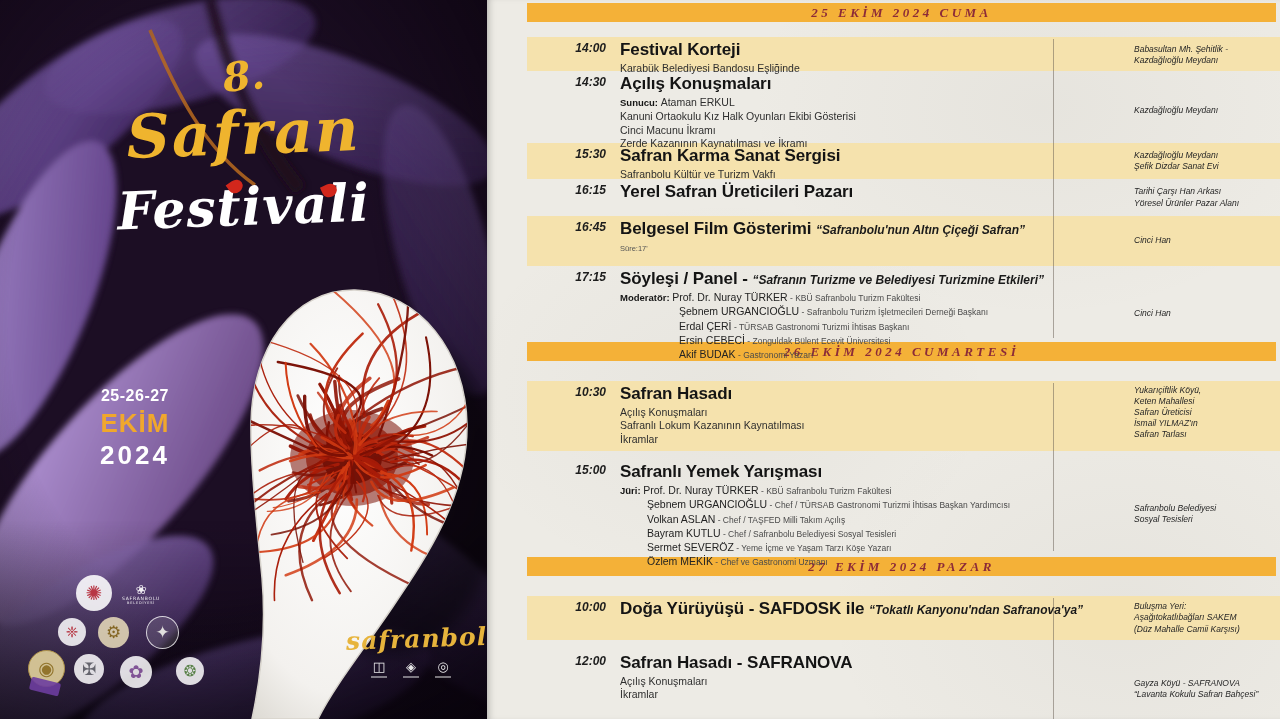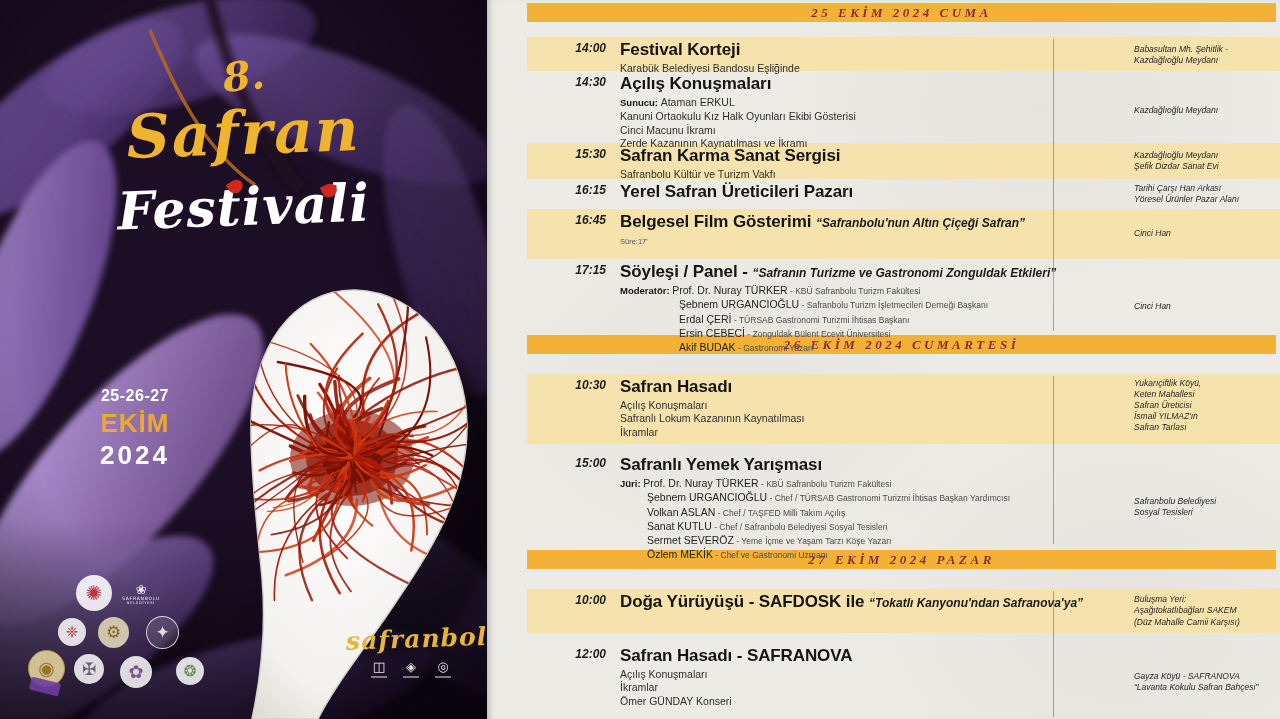--- a/index.html
+++ b/index.html
@@ -344,21 +344,21 @@
           <div class="t">15:30</div>
           <div class="c">
             <div class="ttl"><span class="tb">Safran Karma Sanat Sergisi</span></div>
             <div class="ln"><span class="tx">Safranbolu Kültür ve Turizm Vakfı</span></div>
           </div>
           <div class="loc">
             <div>Kazdağlıoğlu Meydanı</div>
             <div>Şefik Dizdar Sanat Evi</div>
           </div>
         </div>
-        <div class="ev" style="height: 30px; margin-top: 0px;">
+        <div class="ev" style="height: 37px; margin-top: 0px;">
           <div class="t">16:15</div>
           <div class="c">
             <div class="ttl"><span class="tb">Yerel Safran Üreticileri Pazarı</span></div>
           </div>
           <div class="loc">
             <div>Tarihi Çarşı Han Arkası</div>
             <div>Yöresel Ürünler Pazar Alanı</div>
           </div>
         </div>
         <div class="ev hl" style="height: 50px; margin-top: 0px;">
@@ -367,21 +367,21 @@
             <div class="ttl"><span class="tb">Belgesel Film Gösterimi </span><span class="ti">“Safranbolu'nun Altın Çiçeği Safran”</span></div>
             <div class="ln"><span class="sm">Süre:17'</span></div>
           </div>
           <div class="loc">
             <div>Cinci Han</div>
           </div>
         </div>
         <div class="ev" style="height: 76px; margin-top: 0px;">
           <div class="t">17:15</div>
           <div class="c">
-            <div class="ttl"><span class="tb">Söyleşi / Panel - </span><span class="ti">“Safranın Turizme ve Gastronomi Zonguldak Etkileri”</span></div>
+            <div class="ttl"><span class="tb">Söyleşi / Panel - </span><span class="ti">“Safranın Turizme ve Belediyesi Turizmine Etkileri”</span></div>
             <div class="ln"><span class="lbl">Moderatör: </span><span class="nm">Prof. Dr. Nuray TÜRKER</span><span class="ds"> - KBÜ Safranbolu Turizm Fakültesi</span></div>
             <div class="ln indent-m"><span class="nm">Şebnem URGANCIOĞLU</span><span class="ds"> - Safranbolu Turizm İşletmecileri Derneği Başkanı</span></div>
             <div class="ln indent-m"><span class="nm">Erdal ÇERİ</span><span class="ds"> - TÜRSAB Gastronomi Turizmi İhtisas Başkanı</span></div>
             <div class="ln indent-m"><span class="nm">Ersin CEBECİ</span><span class="ds"> - Zonguldak Bülent Ecevit Üniversitesi</span></div>
             <div class="ln indent-m"><span class="nm">Akif BUDAK</span><span class="ds"> - Gastronomi Yazarı</span></div>
           </div>
           <div class="loc">
             <div>Cinci Han</div>
           </div>
         </div>
@@ -405,21 +405,21 @@
             <div>Safran Tarlası</div>
           </div>
         </div>
         <div class="ev" style="height: 96px; margin-top: 8px;">
           <div class="t">15:00</div>
           <div class="c">
             <div class="ttl"><span class="tb">Safranlı Yemek Yarışması</span></div>
             <div class="ln"><span class="lbl">Jüri: </span><span class="nm">Prof. Dr. Nuray TÜRKER</span><span class="ds"> - KBÜ Safranbolu Turizm Fakültesi</span></div>
             <div class="ln indent-j"><span class="nm">Şebnem URGANCIOĞLU</span><span class="ds"> - Chef / TÜRSAB Gastronomi Turizmi İhtisas Başkan Yardımcısı</span></div>
             <div class="ln indent-j"><span class="nm">Volkan ASLAN</span><span class="ds"> - Chef / TAŞFED Milli Takım Açılış</span></div>
-            <div class="ln indent-j"><span class="nm">Sanat KUTLU</span><span class="ds"> - Chef / Safranbolu Belediyesi Sosyal Tesisleri</span></div>
+            <div class="ln indent-j"><span class="nm">Bayram KUTLU</span><span class="ds"> - Chef / Safranbolu Belediyesi Sosyal Tesisleri</span></div>
             <div class="ln indent-j"><span class="nm">Sermet SEVERÖZ</span><span class="ds"> - Yeme İçme ve Yaşam Tarzı Köşe Yazarı</span></div>
             <div class="ln indent-j"><span class="nm">Özlem MEKİK</span><span class="ds"> - Chef ve Gastronomi Uzmanı</span></div>
           </div>
           <div class="loc">
             <div>Safranbolu Belediyesi</div>
             <div>Sosyal Tesisleri</div>
           </div>
         </div>
       </div>
       <div class="banner" style="margin-top: 2px;">27 EKİM 2024 PAZAR</div>
@@ -435,21 +435,20 @@
             <div>Aşağıtokatlıbağları SAKEM</div>
             <div>(Düz Mahalle Camii Karşısı)</div>
           </div>
         </div>
         <div class="ev" style="height: 78px; margin-top: 10px;">
           <div class="t">12:00</div>
           <div class="c">
             <div class="ttl"><span class="tb">Safran Hasadı - SAFRANOVA</span></div>
             <div class="ln"><span class="tx">Açılış Konuşmaları</span></div>
             <div class="ln"><span class="tx">İkramlar</span></div>
-            <div class="ln"><span class="tx">Ömer GÜNDAY Konseri</span></div>
           </div>
           <div class="loc">
             <div>Gayza Köyü - SAFRANOVA</div>
             <div>“Lavanta Kokulu Safran Bahçesi”</div>
           </div>
         </div>
       </div>
     </main>
 </div>
 

